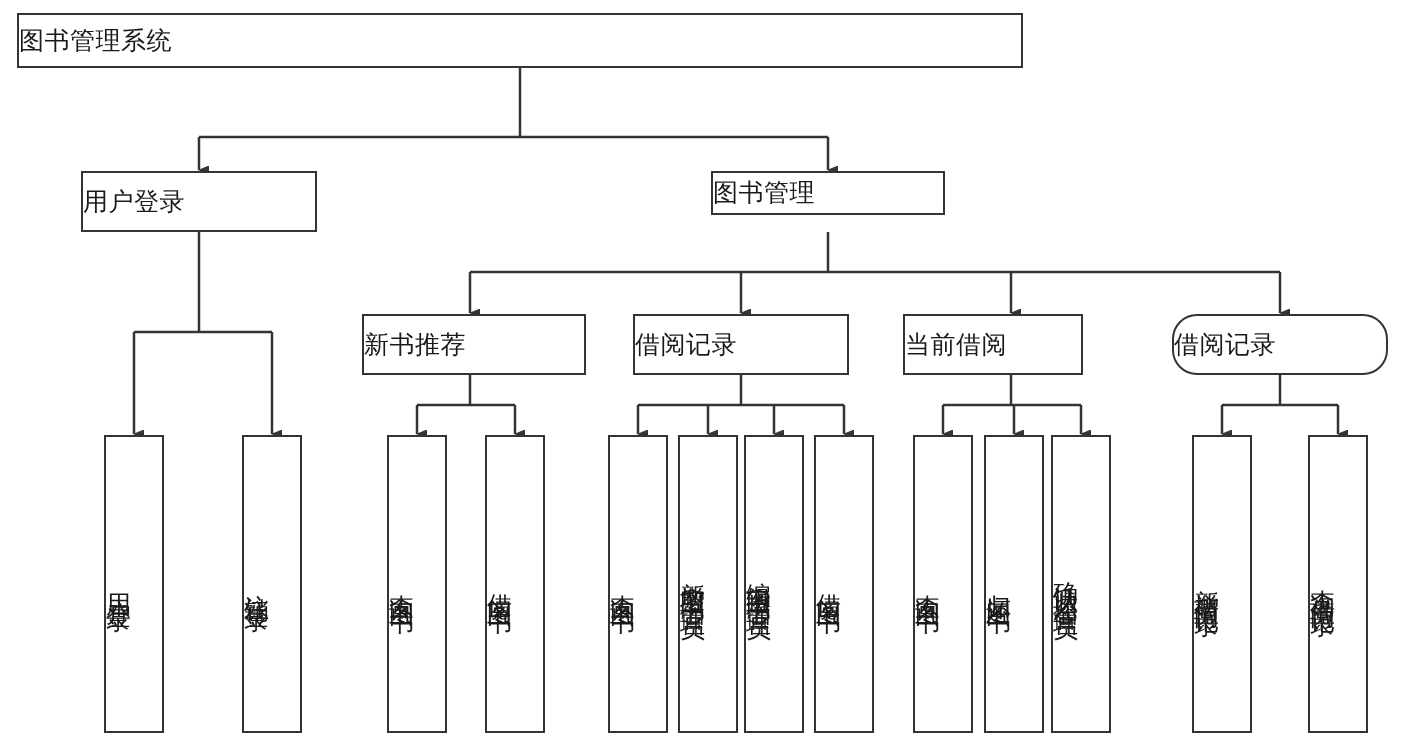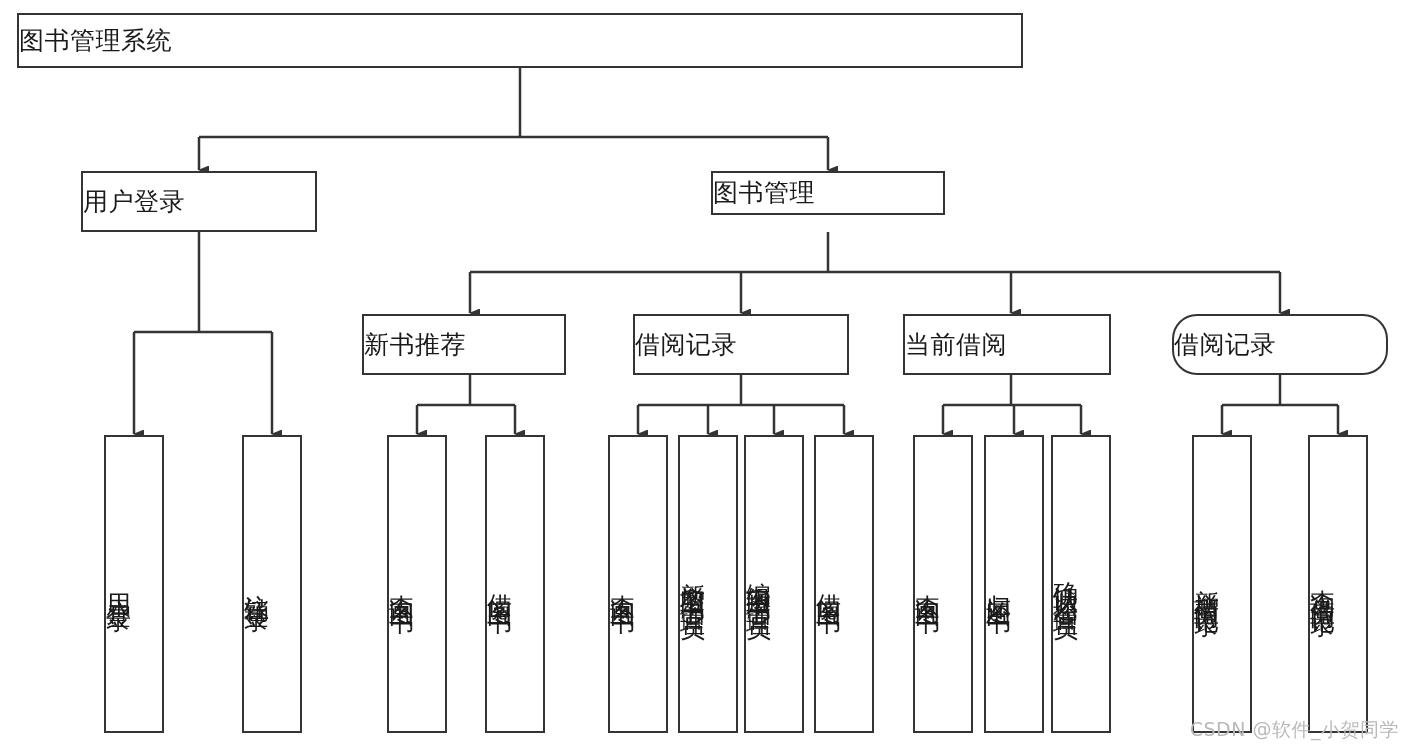--- a/index.html
+++ b/index.html
@@ -127,27 +127,27 @@
   <div id="nodes">
       <div class="node node-h" style="left: 17px; top: 13px; width: 1006px; height: 55px;">
         <span>图书管理系统</span>
       </div>
       <div class="node node-h" style="left: 81px; top: 171px; width: 236px; height: 61px;">
         <span>用户登录</span>
       </div>
       <div class="node node-h" style="left: 711px; top: 171px; width: 234px; height: 44px;">
         <span>图书管理</span>
       </div>
-      <div class="node node-h" style="left: 362px; top: 314px; width: 204px; height: 61px;">
+      <div class="node node-h" style="left: 362px; top: 314px; width: 224px; height: 61px;">
         <span>新书推荐</span>
       </div>
       <div class="node node-h" style="left: 633px; top: 314px; width: 216px; height: 61px;">
         <span>借阅记录</span>
       </div>
-      <div class="node node-h" style="left: 903px; top: 314px; width: 208px; height: 61px;">
+      <div class="node node-h" style="left: 903px; top: 314px; width: 180px; height: 61px;">
         <span>当前借阅</span>
       </div>
       <div class="node node-h" style="left: 1172px; top: 314px; width: 216px; height: 61px; border-radius: 25px;">
         <span>借阅记录</span>
       </div>
       <div class="node node-v" style="left: 104px; top: 435px; width: 60px; height: 298px;">
         <span class="vlabel">用户登录</span>
       </div>
       <div class="node node-v" style="left: 242px; top: 435px; width: 60px; height: 298px;">
         <span class="vlabel">注销登录</span>
@@ -180,14 +180,13 @@
         <span class="vlabel">确认归还（管理员）</span>
       </div>
       <div class="node node-v" style="left: 1192px; top: 435px; width: 60px; height: 298px;">
         <span class="vlabel">新增借阅记录</span>
       </div>
       <div class="node node-v" style="left: 1308px; top: 435px; width: 60px; height: 298px;">
         <span class="vlabel">查询借阅记录</span>
       </div>
     </div>
 
-  <div id="watermark">CSDN @软件_小贺同学</div>
 </div>
 
 </body></html>

